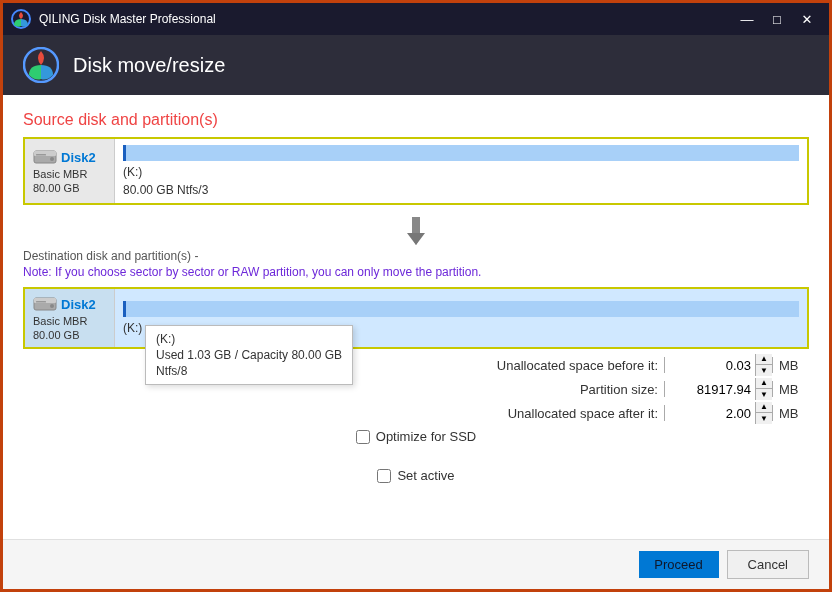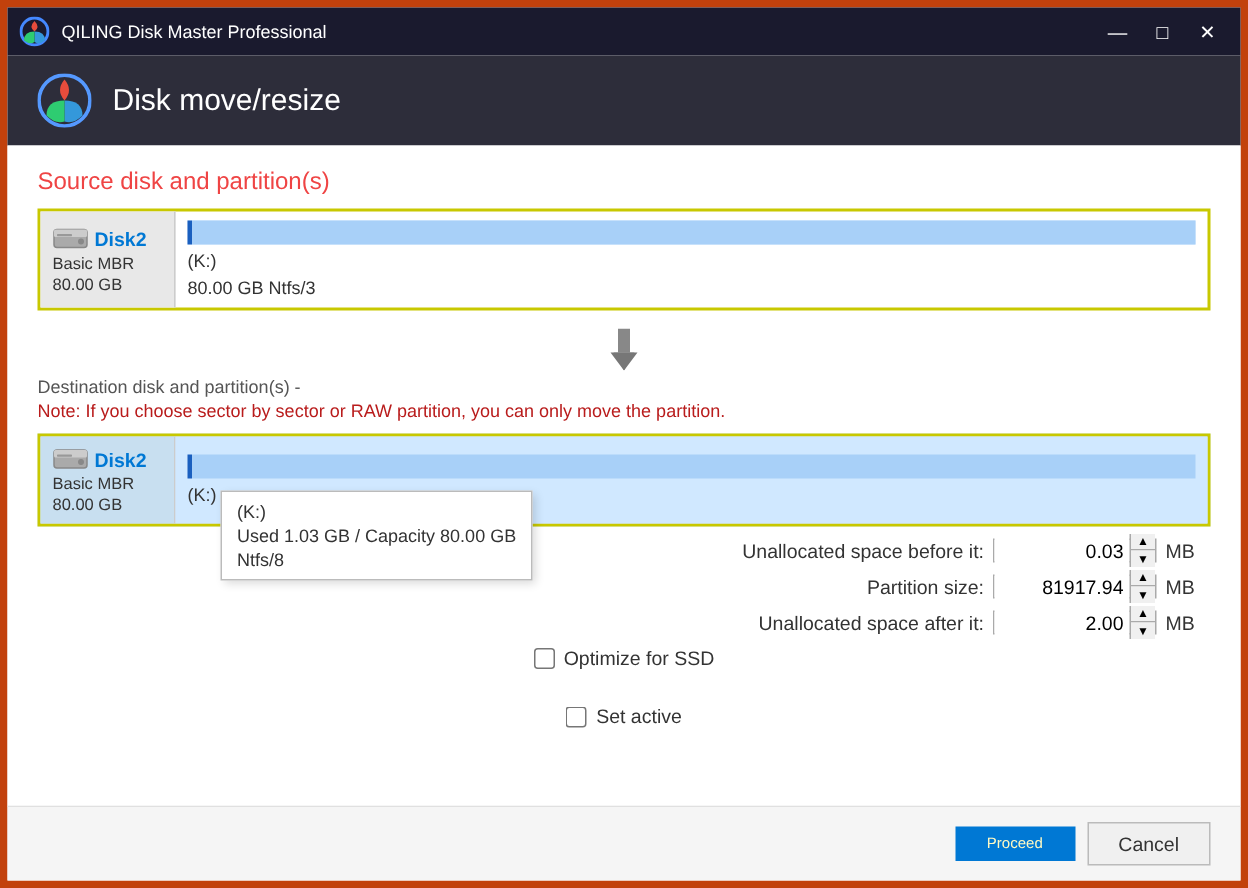--- a/index.html
+++ b/index.html
@@ -8,21 +8,21 @@
       font-size: 13px;
       background: #f0f0f0;
       width: 832px;
       height: 592px;
       overflow: hidden;
     }
     .window {
       width: 832px;
       height: 592px;
       background: #fff;
-      border: 5px solid #c2410c;
+      border: 3px solid #c2410c;
       display: flex;
       flex-direction: column;
     }
     .title-bar {
       background: #1a1a2e;
       color: #fff;
       display: flex;
       align-items: center;
       padding: 0 8px;
       height: 32px;
@@ -168,21 +168,21 @@
       margin: 4px 0;
     }
 
     .dest-section-label {
       font-size: 12px;
       color: #555;
       margin-bottom: 2px;
     }
     .dest-note {
       font-size: 12px;
-      color: #b91c1c;
+      color: #6d28d9;
       margin-bottom: 8px;
     }
 
     .disk-row-dest {
       display: flex;
       align-items: stretch;
       border: 2px solid #c8c800;
       margin-bottom: 8px;
       background: #d8eeff;
       position: relative;
@@ -286,24 +286,24 @@
       justify-content: flex-end;
       align-items: center;
       padding: 10px 20px;
       border-top: 1px solid #e0e0e0;
       background: #f5f5f5;
       gap: 8px;
       flex-shrink: 0;
     }
     .btn-proceed {
       background: #0078d4;
-      color: #fef9c3;
+      color: #0f172a;
       border: none;
       padding: 6px 4px;
-      font-size: 10px;
+      font-size: 13px;
       cursor: pointer;
       min-width: 80px;
     }
     .btn-cancel {
       background: #f0f0f0;
       color: #333;
       border: 1px solid #bbb;
       padding: 6px 20px;
       font-size: 13px;
       cursor: pointer;

